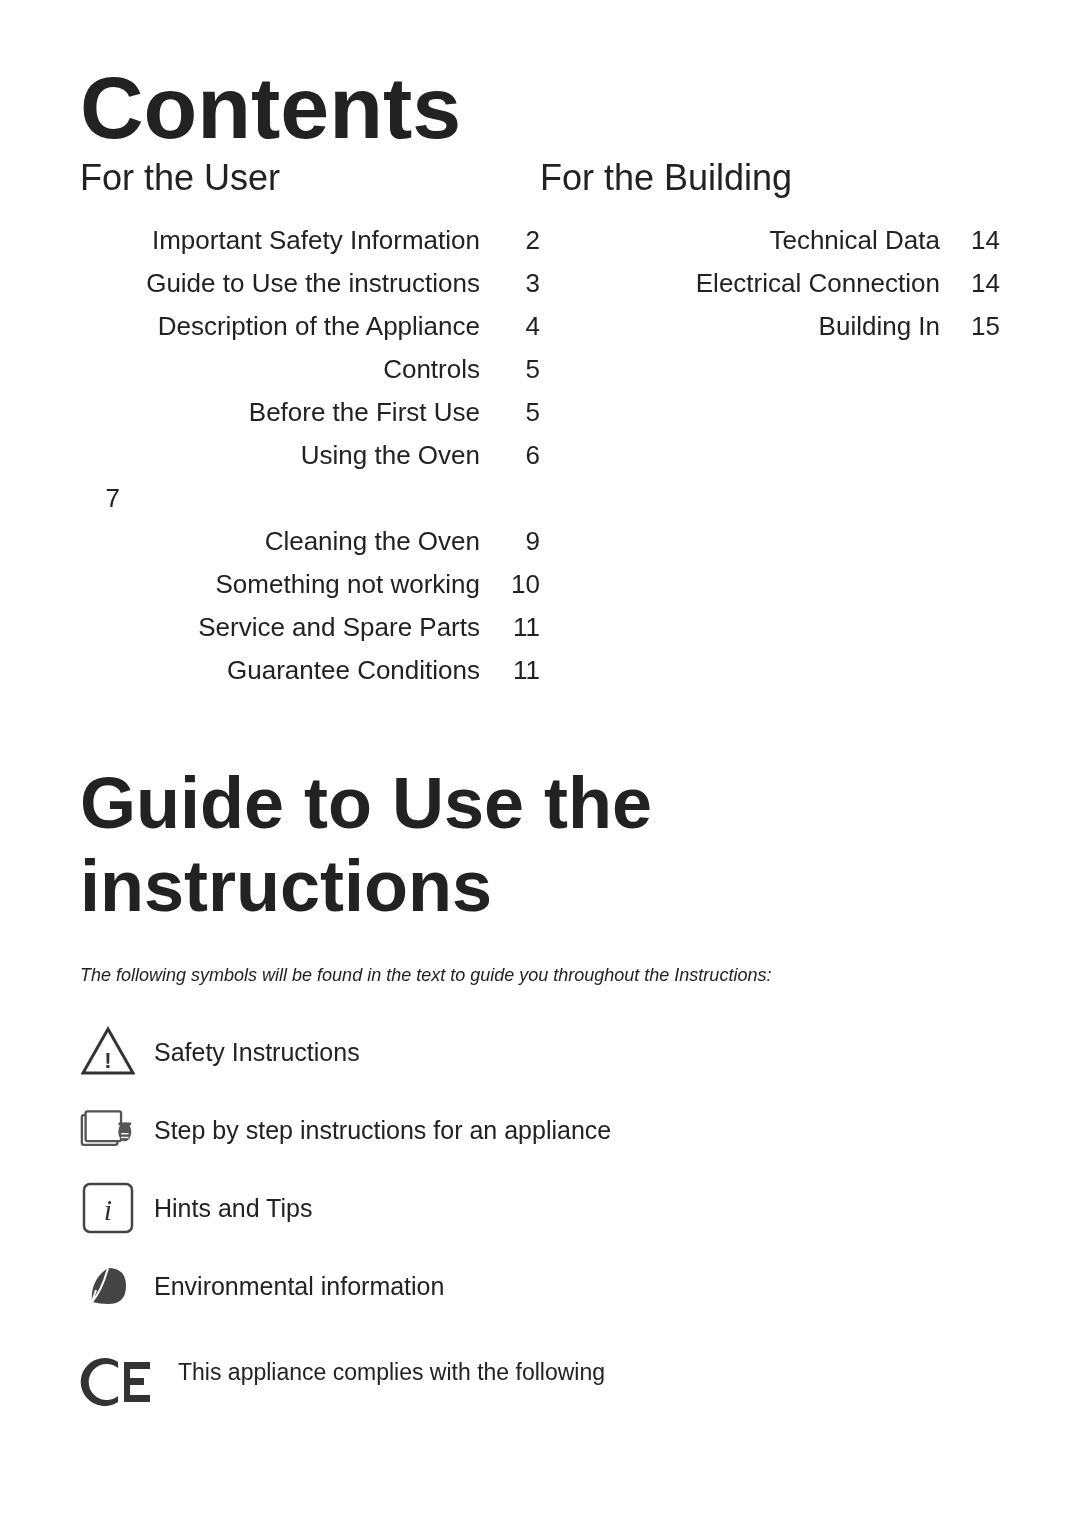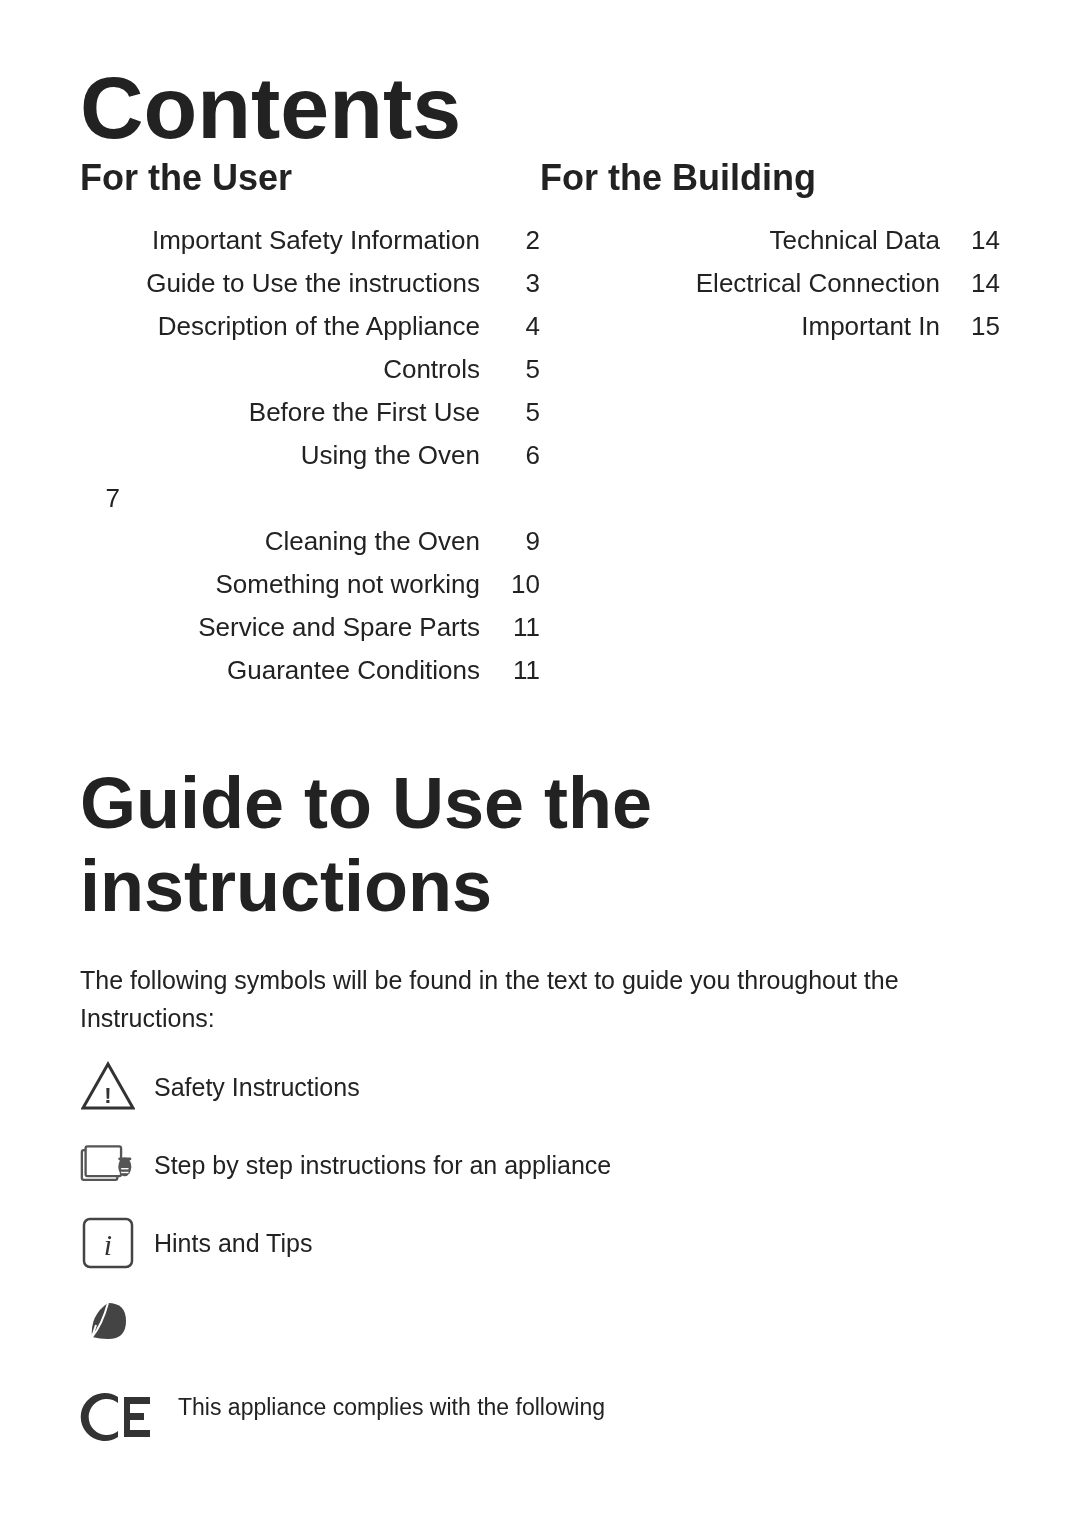--- a/index.html
+++ b/index.html
@@ -29,21 +29,21 @@
       gap: 0;
       margin-bottom: 70px;
     }
 
     .toc-column {
       flex: 1;
     }
 
     .toc-column-heading {
       font-size: 36px;
-      font-weight: bold;
+      font-weight: normal;
       margin-bottom: 20px;
     }
 
     .toc-item {
       display: flex;
       justify-content: space-between;
       align-items: baseline;
       padding: 6px 0;
       font-size: 26px;
     }
@@ -60,23 +60,24 @@
     }
 
     .section-title {
       font-size: 72px;
       font-weight: bold;
       margin-bottom: 35px;
       line-height: 1.15;
     }
 
     .intro-text {
-      font-size: 25px;
-      margin-bottom: 22px;
+      font-size: 18px;
+      margin-bottom: 35px;
       line-height: 1.5;
+      font-style: italic;
     }
 
     .symbols-list {
       margin-bottom: 40px;
     }
 
     .symbol-item {
       display: flex;
       align-items: center;
       margin-bottom: 22px;
@@ -184,21 +185,21 @@
       <div class="toc-items" id="installer-items">
           <div class="toc-item">
             <span class="toc-item-label">Technical Data</span>
             <span class="toc-item-page">14</span>
           </div>
           <div class="toc-item">
             <span class="toc-item-label">Electrical Connection</span>
             <span class="toc-item-page">14</span>
           </div>
           <div class="toc-item">
-            <span class="toc-item-label">Important In</span>
+            <span class="toc-item-label">Building In</span>
             <span class="toc-item-page">15</span>
           </div>
         </div>
     </div>
 
   </div>
 
   <div>
 
     <h2 class="section-title">Guide to Use the instructions</h2>
@@ -245,20 +246,21 @@
 
       <div class="symbol-item">
         <div class="symbol-icon">
           <svg width="52" height="52" viewBox="0 0 52 52">
 
             <path d="M10,42 Q8,20 26,8 Q44,8 44,26 Q44,44 26,44 Q18,44 10,42 Z" fill="#444"></path>
             <path d="M10,42 Q20,30 26,8" fill="none" stroke="#fff" stroke-width="2"></path>
             <path d="M10,42 L14,30" fill="none" stroke="#fff" stroke-width="2"></path>
           </svg>
         </div>
+        <span>Environmental information</span>
       </div>
 
     </div>
 
     <div class="ce-block">
       <div class="ce-mark">
         <svg width="80" height="56" viewBox="0 0 80 56">
 
           <path d="M38,8 A24,24 0 1,0 38,48 L38,42 A18,18 0 1,1 38,14 Z" fill="#333"></path>
 

